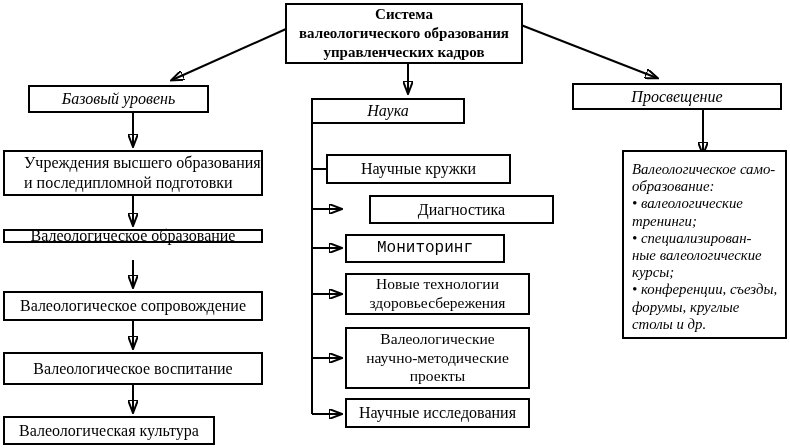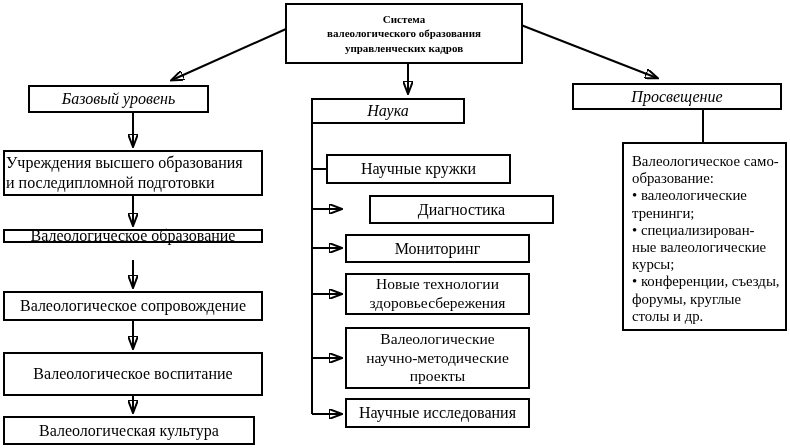--- a/index.html
+++ b/index.html
@@ -25,33 +25,33 @@
     display:flex;
     flex-direction:column;
     justify-content:center;
     align-items:center;
     text-align:center;
     line-height:1.22;
   }
   .box div{white-space:nowrap;}
   .root-box{
     font-weight:bold;
-    font-size:11px;
+    font-size:15px;
     line-height:1.28;
   }
   .hdr{
     font-style:italic;
     font-size:16px;
   }
   .node{font-size:16px;}
   .node-sm{font-size:15.5px;}
   .left-align{
     align-items:flex-start;
     text-align:left;
-    padding-left:1px;
+    padding-left:19px;
   }
   .bullet-box{
     justify-content:flex-start;
     align-items:flex-start;
     text-align:left;
     padding:9px 2px 0 8px;
     font-size:14.8px;
     line-height:17.2px;
   }
   #wires{
@@ -114,41 +114,41 @@
   </div>
 
   <div class="box node" style="left:3px;top:229px;width:260px;height:14px;">
     <div>Валеологическое образование</div>
   </div>
 
   <div class="box node" style="left:3px;top:291px;width:260px;height:30px;">
     <div>Валеологическое сопровождение</div>
   </div>
 
-  <div class="box node" style="left:3px;top:352px;width:260px;height:44px;">
+  <div class="box node" style="left:3px;top:352px;width:260px;height:33px;">
     <div>Валеологическое воспитание</div>
   </div>
 
-  <div class="box node" style="left:3px;top:416px;width:252px;height:29px;font-family:Liberation Serif, serif;">
+  <div class="box node" style="left:3px;top:416px;width:212px;height:29px;font-family:Liberation Serif, serif;">
     <div>Валеологическая культура</div>
   </div>
 
   <div class="box hdr" style="left:311px;top:98px;width:154px;height:26px;">
     <div>Наука</div>
   </div>
 
   <div class="box node" style="left:326px;top:154px;width:185px;height:30px;">
     <div>Научные кружки</div>
   </div>
 
   <div class="box node" style="left:345px;top:195px;width:185px;height:29px;margin-left:24px;">
     <div>Диагностика</div>
   </div>
 
-  <div class="box node" style="left:345px;top:234px;width:185px;height:29px;">
+  <div class="box node" style="left:345px;top:234px;width:160px;height:29px;font-family:Liberation Mono, monospace;">
     <div>Мониторинг</div>
   </div>
 
   <div class="box node-sm" style="left:345px;top:273px;width:185px;height:42px;">
     <div>Новые технологии</div>
     <div>здоровьесбережения</div>
   </div>
 
   <div class="box node-sm" style="left:345px;top:327px;width:185px;height:62px;">
     <div>Валеологические</div>
@@ -157,21 +157,21 @@
   </div>
 
   <div class="box node" style="left:345px;top:398px;width:185px;height:30px;">
     <div>Научные исследования</div>
   </div>
 
   <div class="box hdr" style="left:572px;top:83px;width:210px;height:27px;justify-content:center;">
     <div>Просвещение</div>
   </div>
 
-  <div class="box bullet-box" style="left:622px;top:142px;width:165px;height:189px;">
+  <div class="box bullet-box" style="left:622px;top:150px;width:165px;height:189px;font-style:italic;">
     <div>Валеологическое само-</div>
     <div>образование:</div>
     <div>• валеологические</div>
     <div>тренинги;</div>
     <div>• специализирован-</div>
     <div>ные валеологические</div>
     <div>курсы;</div>
     <div>• конференции, съезды,</div>
     <div>форумы, круглые</div>
     <div>столы и др.</div>

